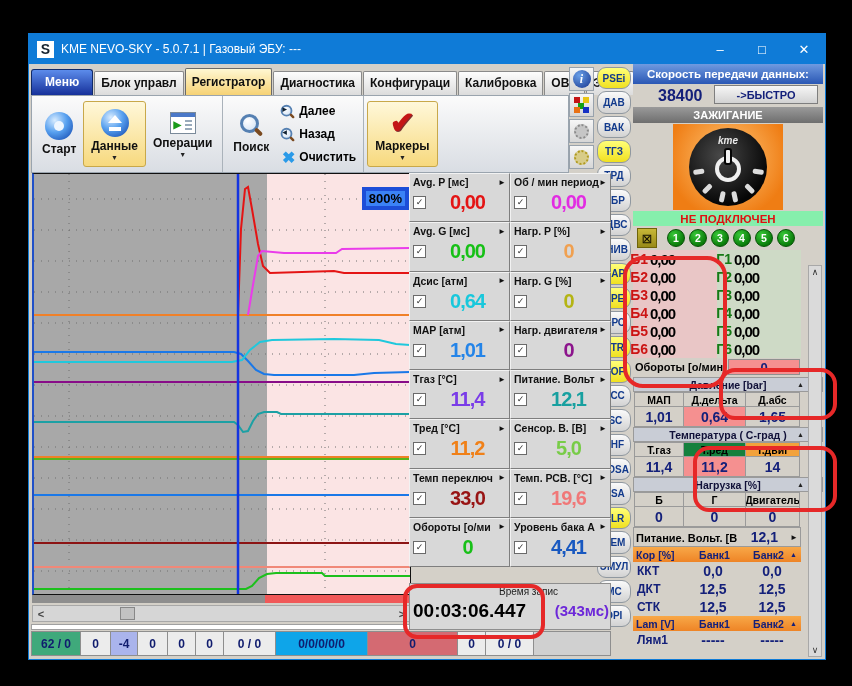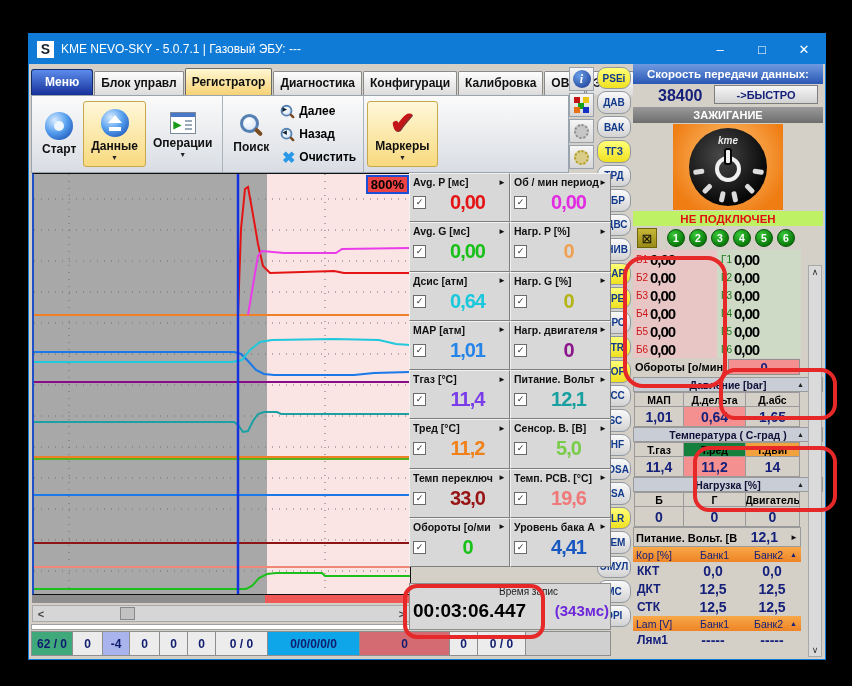--- a/index.html
+++ b/index.html
@@ -68,21 +68,21 @@
   .disc.y{border-color:#b09a20;background:#d8cc88}
   
   .sidebar{position:absolute;left:568px;top:33px;width:34px;height:560px;display:flex;flex-direction:column;gap:2px}
   .sbtn{flex:1;background:linear-gradient(#fafafa,#d2d2d2);border:1px solid #9098a0;border-radius:9px;
         color:#123a8c;font-weight:bold;font-size:10px;display:flex;align-items:center;justify-content:center;
         box-sizing:border-box;overflow:hidden}
   .sbtn.on{background:linear-gradient(#ffff78,#f0e020)}
   
   .chartwrap{position:absolute;left:3px;top:139px;width:379px;height:422px;border:1px solid #101010;
              border-left:2px solid #2050c8;box-sizing:border-box;background:#a8a8a8}
-  .zoomlabel{position:absolute;right:1px;top:1px;background:#ef4444;border:2px solid #1d4ed8;font-weight:bold;
+  .zoomlabel{position:absolute;right:1px;top:13px;background:#3b82f6;border:4px solid #1d4ed8;font-weight:bold;
              font-size:13px;padding:0 3px;z-index:5}
   .markerbar{position:absolute;left:3px;top:561px;width:379px;height:8px;display:flex}
   .markerbar .mgray{width:233px;background:#8e8e8e}
   .markerbar .mred{flex:1;background:#f05858}
   .hscroll{position:absolute;left:3px;top:571px;width:379px;height:17px;background:#d6d6d6;border:1px solid #a8a8a8;
            box-sizing:border-box}
   .harrow{position:absolute;top:0;width:16px;height:15px;display:flex;align-items:center;justify-content:center;
           font-size:11px;font-weight:bold;color:#444;background:#d6d6d6}
   .harrow.r{right:0}
   .hthumb{position:absolute;left:87px;top:1px;width:15px;height:13px;background:#c2c2c2;border:1px solid #888;box-sizing:border-box}
@@ -127,55 +127,55 @@
         position:relative}
   .kme-logo{position:absolute;left:0;right:0;top:7px;text-align:center;color:#e8e8e8;
             font:italic bold 10px "Liberation Sans",sans-serif}
   .pring{position:absolute;left:26px;top:28px;width:26px;height:26px;border:4px solid #f0f0f0;border-radius:50%;box-sizing:border-box}
   .pbar{position:absolute;left:35px;top:20px;width:8px;height:17px;background:#f0f0f0;border:2px solid #060606;
         border-radius:3px;box-sizing:border-box}
   .tick{position:absolute;left:39px;top:39px;width:11px;height:5px;background:#dcdcdc;border-radius:2px;margin:-2px 0 0 -5px}
   .t1{transform:rotate(8deg) translateX(30px)}   .t2{transform:rotate(172deg) translateX(30px)}
   .t3{transform:rotate(45deg) translateX(30px)}  .t4{transform:rotate(135deg) translateX(30px)}
   .t5{transform:rotate(78deg) translateX(30px)}  .t6{transform:rotate(102deg) translateX(30px)}
-  .ign-status{height:15px;background:#bef264;color:#e01010;font-weight:bold;font-size:11.5px;
+  .ign-status{height:15px;background:#86efac;color:#e01010;font-weight:bold;font-size:11.5px;
               display:flex;align-items:center;justify-content:center}
   .cyl-row{height:24px;display:flex;align-items:center;gap:4px;padding-left:4px}
   .xbox{width:20px;height:20px;background:linear-gradient(#c8b838,#988a18);border:1px solid #6e6408;
         color:#100e00;font-size:13px;display:flex;align-items:center;justify-content:center;margin-right:6px;box-sizing:border-box}
   .cyl{width:18px;height:18px;border-radius:50%;background:radial-gradient(circle at 35% 30%,#38c838,#087808 75%);
        border:1px solid #055205;color:#fff;font-weight:bold;font-size:10.5px;display:flex;align-items:center;
        justify-content:center;box-sizing:border-box}
   .sec-title{height:15px;background:#c9cdd6;border:1px solid #9a9a9a;box-sizing:border-box;position:relative;
              display:flex;align-items:center;justify-content:center;font-weight:bold;font-size:10.5px;color:#101038}
   .sec-title .sort{position:absolute;right:18px;font-size:7px;color:#222}
   .inj-body{display:grid;grid-template-columns:16px 68px 16px 68px;width:168px}
   .inj-cell{height:18px;display:flex;align-items:center;box-sizing:border-box}
   .inj-b{background:#e9c6c6}.inj-g{background:#cedac6}
-  .inj-lab{font-weight:normal;font-size:10px;justify-content:flex-end;padding-right:1px}
+  .inj-lab{font-weight:bold;font-size:14px;justify-content:flex-end;padding-right:1px}
   .inj-lab.b{color:#cc1414}.inj-lab.g{color:#157a15}
   .inj-val{font-weight:bold;font-size:15px;color:#000;letter-spacing:-1px;padding-left:1px}
   .rpm-row{height:19px;position:relative}
   .rpm-lab{position:absolute;left:2px;top:3px;font-weight:bold;font-size:11px;color:#000;white-space:nowrap}
   .rpm-val{position:absolute;left:95px;top:1px;width:72px;height:16px;background:#f59090;border:1px solid #909090;
            color:#14207a;font-weight:bold;font-size:13px;display:flex;align-items:center;justify-content:center;box-sizing:border-box}
   .expander{position:absolute;right:2px;top:5px;font-size:8px;color:#111}
   .t3col{display:grid;grid-template-columns:50px 62px 54px;width:166px;margin-left:1px}
   .t3col .hc{height:15px;font-weight:bold;font-size:10.5px;color:#000;display:flex;align-items:center;
              justify-content:center;border:1px solid #9a9a9a;border-left:none;box-sizing:border-box;background:#d4d0c8;white-space:nowrap;overflow:hidden}
   .t3col .hc:first-child{border-left:1px solid #9a9a9a}
   .t3col .vc{height:20px;font-weight:bold;font-size:14px;color:#14207a;display:flex;align-items:center;
              justify-content:center;border:1px solid #9a9a9a;border-top:none;border-left:none;box-sizing:border-box;background:#d4d0c8}
   .t3col .vc:first-child{border-left:1px solid #9a9a9a}
   .power-row{height:20px;position:relative;border:1px solid #9a9a9a;box-sizing:border-box;width:168px}
   .power-lab{position:absolute;left:2px;top:4px;font-weight:bold;font-size:11px;color:#000;white-space:nowrap}
   .power-val{position:absolute;right:22px;top:1px;font-weight:bold;font-size:14px;color:#14207a}
   .bank-head{height:15px;background:linear-gradient(#f8a848,#ee8426);display:grid;grid-template-columns:50px 60px 48px;
              align-items:center;width:168px;position:relative}
-  .bank-head span{font-weight:normal;font-size:10.5px;color:#14207a;padding-left:3px}
+  .bank-head span{font-weight:bold;font-size:10.5px;color:#14207a;padding-left:3px}
   .bank-row{height:18px;display:grid;grid-template-columns:50px 60px 58px;align-items:center;width:168px}
   .bank-row .bl{font-weight:bold;font-size:12px;color:#14207a;padding-left:4px}
   .bank-row .bv{font-weight:bold;font-size:14px;color:#14207a;text-align:center}
   .vscroll{position:absolute;right:1px;top:201px;width:14px;height:392px;background:#dadada;border:1px solid #a8a8a8;
            box-sizing:border-box;display:flex;flex-direction:column;justify-content:space-between;align-items:center;
            font-size:9px;color:#333;padding:1px 0}
   
   .anno{position:absolute;border:4px solid #e62828;border-radius:20px;pointer-events:none;z-index:50}
   
   #chart-svg{display:block}
@@ -350,21 +350,21 @@
     <span class="mred"></span>
   </div>
   <div class="hscroll">
     <span class="harrow" style="left:0">&lt;</span>
     <span class="hthumb"></span>
     <span class="harrow r">&gt;</span>
   </div>
   <div class="preline"></div>
 
   <div class="statusbar" id="statusbar">
-      <div class="scell" style="width: 42px; background: rgb(63, 169, 123);">62 / 0</div>
+      <div class="scell" style="width: 50px; background: rgb(63, 169, 123);">62 / 0</div>
       <div class="scell" style="width: 30px; background: rgb(236, 236, 236);">0</div>
       <div class="scell" style="width: 27px; background: rgb(170, 180, 236);">-4</div>
       <div class="scell" style="width: 30px; background: rgb(236, 236, 236);">0</div>
       <div class="scell" style="width: 28px; background: rgb(236, 236, 236);">0</div>
       <div class="scell" style="width: 28px; background: rgb(236, 236, 236);">0</div>
       <div class="scell" style="width: 52px; background: rgb(236, 236, 236);">0 / 0</div>
       <div class="scell" style="width: 92px; background: #0ea5e9;">0/0/0/0/0</div>
       <div class="scell" style="width: 90px; background: rgb(212, 106, 114);">0</div>
       <div class="scell" style="width: 28px; background: rgb(236, 236, 236);">0</div>
       <div class="scell" style="width: 48px; background: rgb(236, 236, 236);">0 / 0</div>

